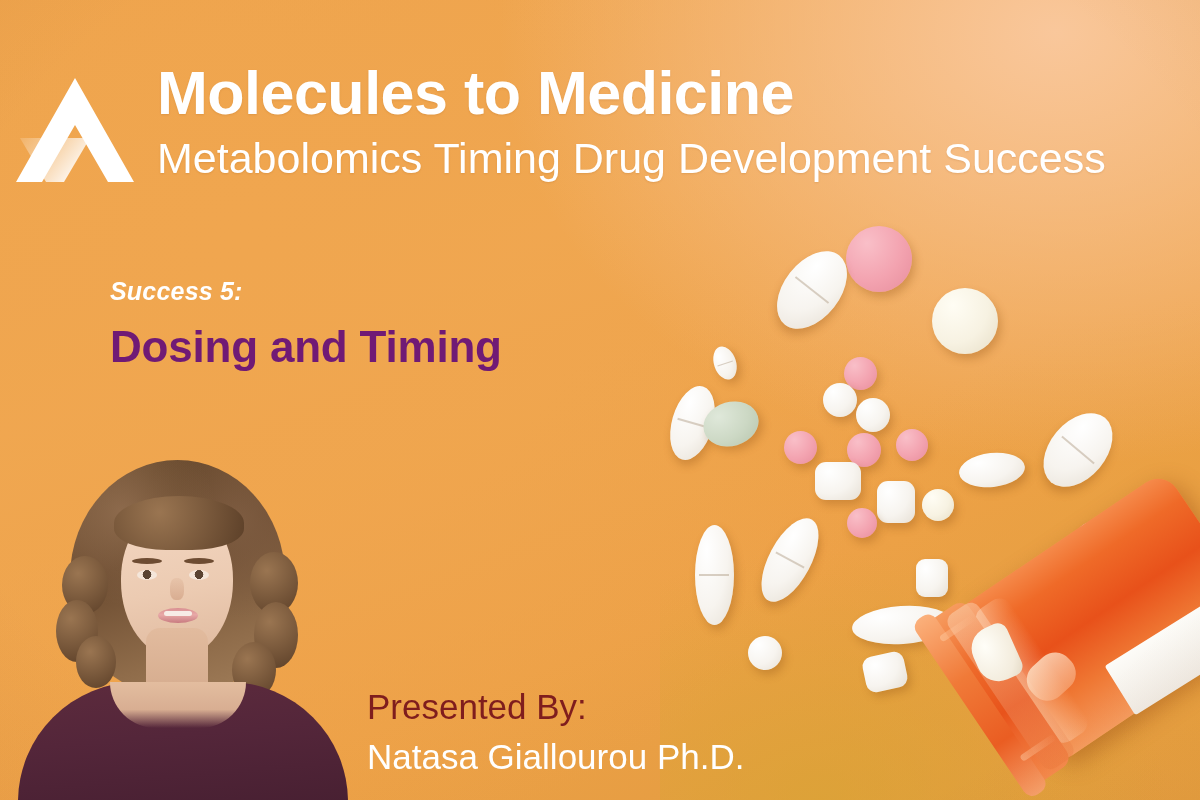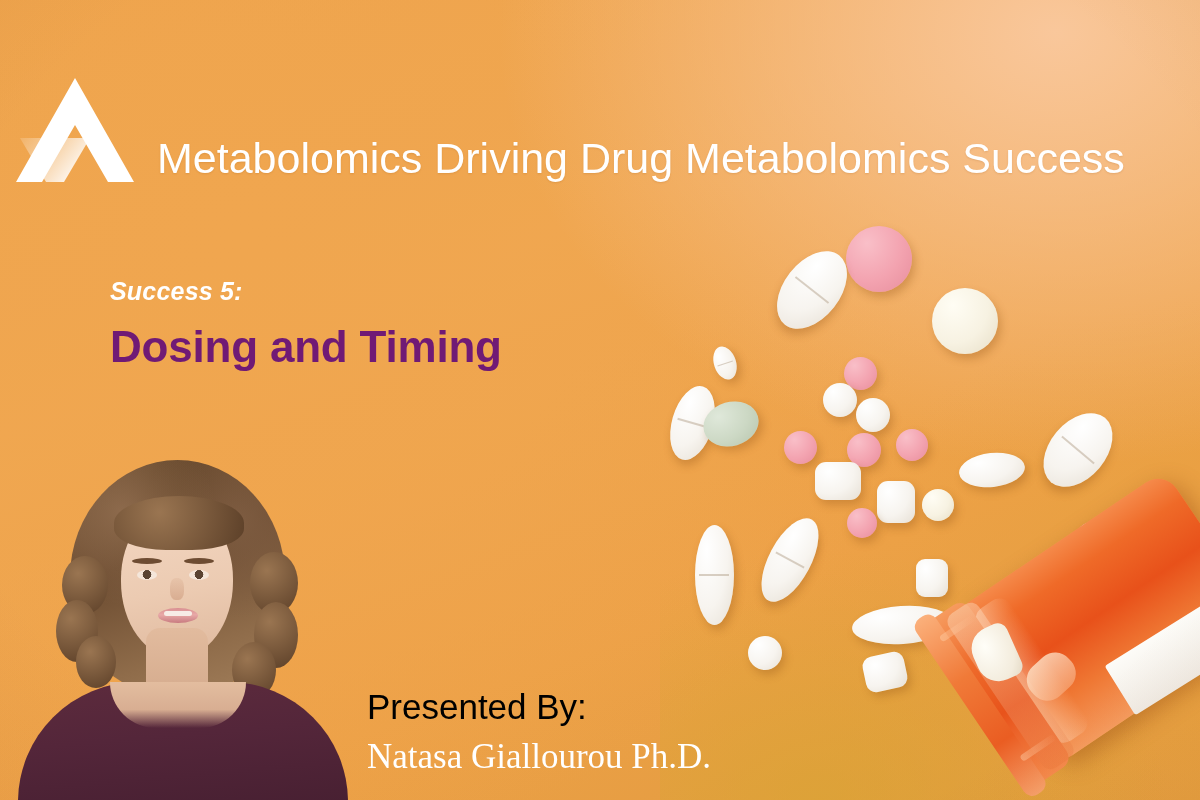--- a/index.html
+++ b/index.html
@@ -308,34 +308,33 @@
     color: #701a75;
     font-size: 44px;
     font-weight: 700;
     letter-spacing: -0.2px;
     white-space: nowrap;
   }
   #presented-by {
     position: absolute;
     left: 367px;
     top: 687px;
-    color: #000000;
+    color: #7f1d1d;
     font-size: 35px;
     font-weight: 300;
     white-space: nowrap;
   }
   #presenter-name {
     position: absolute;
     left: 367px;
     top: 737px;
     color: #ffffff;
     font-size: 35px;
     font-weight: 300;
     white-space: nowrap;
-    font-family: Liberation Serif, serif;
   }
 </style>
 </head>
 <body>
 
 <div id="slide">
 
   <div class="bg-base"></div>
   <div class="bg-warm-bottom"></div>
 
@@ -424,19 +423,20 @@
           <stop offset="0%" stop-color="#ffffff" stop-opacity="0.15"></stop>
           <stop offset="55%" stop-color="#ffffff" stop-opacity="0.55"></stop>
           <stop offset="100%" stop-color="#ffffff" stop-opacity="0.95"></stop>
         </linearGradient>
       </defs>
       <polygon points="8,76 78,76 52,120 34,120" fill="url(#triGrad)"></polygon>
       <polygon points="63,16 122,120 96,120 63,63 30,120 4,120" fill="#ffffff"></polygon>
     </svg>
   </div>
 
-  <div id="subtitle">Metabolomics Driving Drug Metabolomics Success</div>
+  <div id="title">Molecules to Medicine</div>
+  <div id="subtitle">Metabolomics Timing Drug Development Success</div>
   <div id="episode-label">Success 5:</div>
   <div id="episode-title">Dosing and Timing</div>
   <div id="presented-by">Presented By:</div>
   <div id="presenter-name">Natasa Giallourou Ph.D.</div>
 
 </div>
 
 </body></html>

